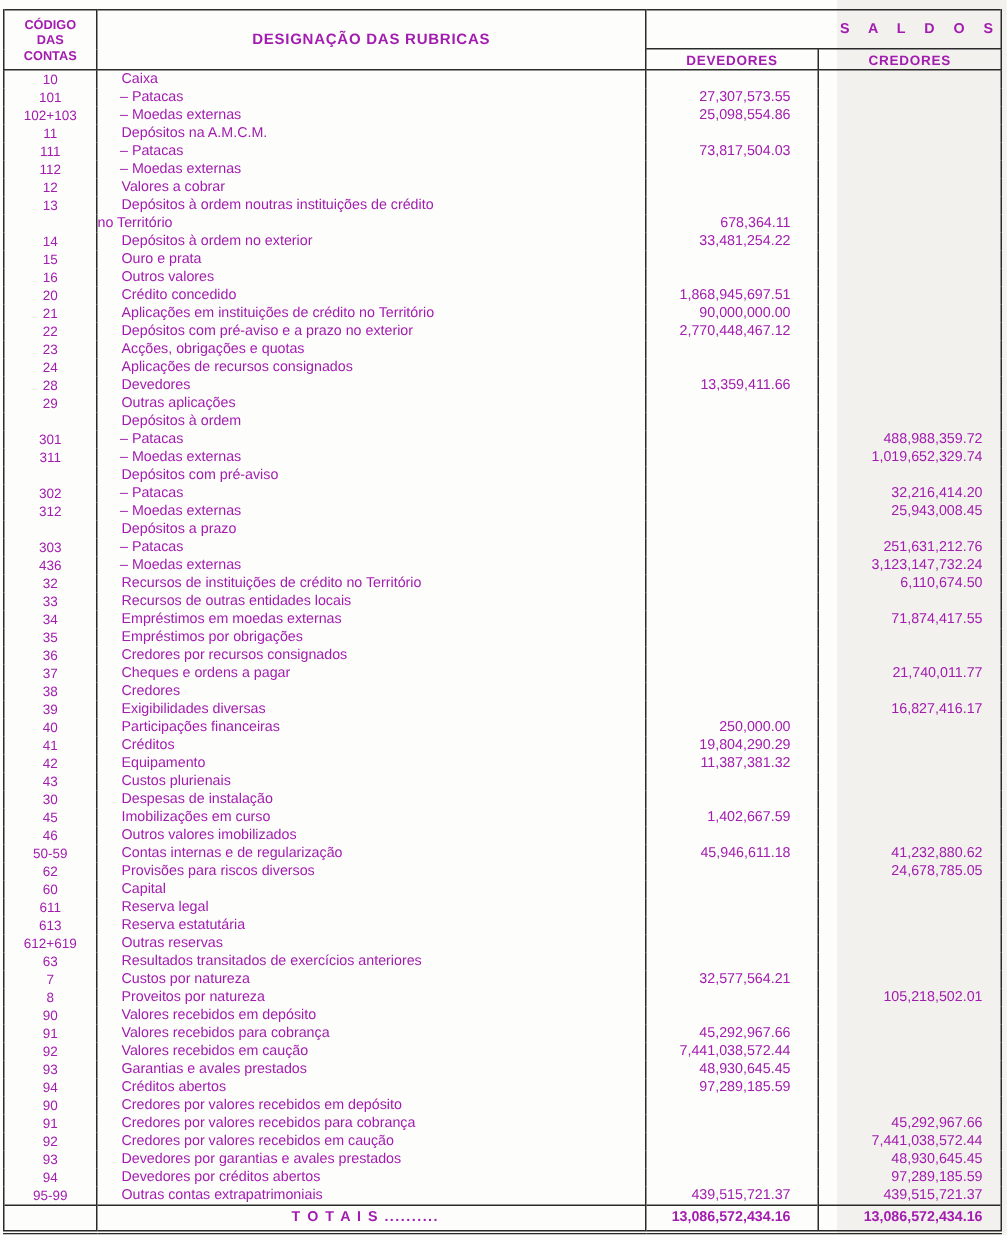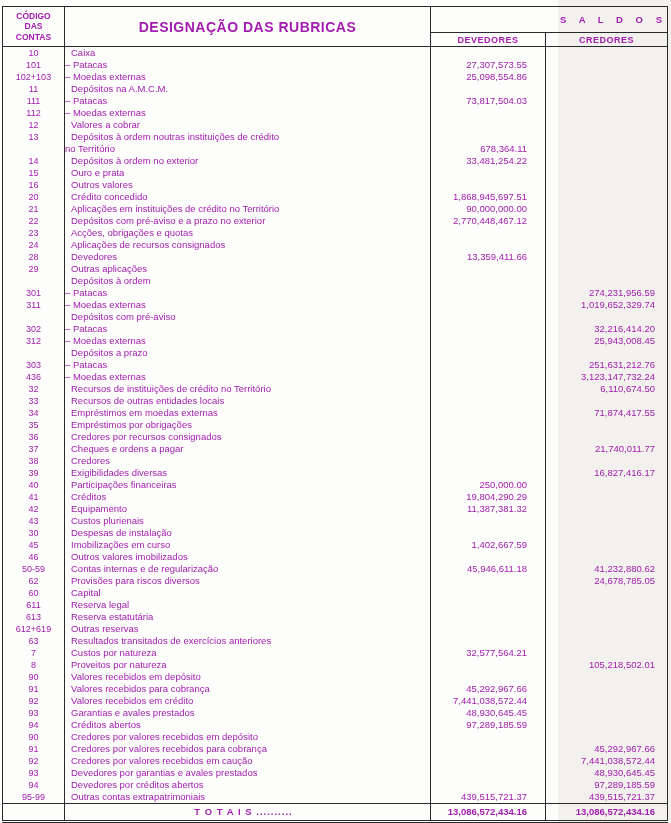--- a/index.html
+++ b/index.html
@@ -34,21 +34,21 @@
     font-weight: bold;
     text-align: center;
     vertical-align: middle;
   }
   .h-code {
     font-size: 8.5px;
     line-height: 1.25;
     white-space: pre-line;
   }
   .h-desig {
-    font-size: 14px;
+    font-size: 10px;
     letter-spacing: 0.5px;
   }
   .h-saldos {
     height: 25px;
     font-size: 9.5px;
     letter-spacing: 5px;
     text-align: right;
   }
   .h-sub {
     height: 13px;
@@ -58,22 +58,22 @@
   tbody td {
     height: 12px;
     line-height: 12px;
     font-size: 9.5px;
   }
   td.code {
     text-align: center;
     font-size: 9px;
   }
   td.desig { text-align: left; }
-  .ind0 { padding-left: 6px; }
-  .ind1 { }
+  .ind0 { padding-left: 16px; }
+  .ind1 { padding-left: 15px; }
   .ind2 { }
   td.num {
     text-align: right;
   }
   td.dev { padding-right: 18px; }
   td.cred { padding-right: 12px; }
   tfoot td {
     height: 16px;
     line-height: 16px;
     font-size: 9.5px;
@@ -229,21 +229,21 @@
         <tr>
           <td class="code"></td>
           <td class="desig ind0">Depósitos à ordem</td>
           <td class="num dev"></td>
           <td class="num cred"></td>
         </tr>
         <tr>
           <td class="code">301</td>
           <td class="desig ind1">– Patacas</td>
           <td class="num dev"></td>
-          <td class="num cred">274,231,956.59</td>
+          <td class="num cred">488,988,359.72</td>
         </tr>
         <tr>
           <td class="code">311</td>
           <td class="desig ind1">– Moedas externas</td>
           <td class="num dev"></td>
           <td class="num cred">1,019,652,329.74</td>
         </tr>
         <tr>
           <td class="code"></td>
           <td class="desig ind0">Depósitos com pré-aviso</td>
@@ -431,21 +431,21 @@
           <td class="num cred"></td>
         </tr>
         <tr>
           <td class="code">91</td>
           <td class="desig ind0">Valores recebidos para cobrança</td>
           <td class="num dev">45,292,967.66</td>
           <td class="num cred"></td>
         </tr>
         <tr>
           <td class="code">92</td>
-          <td class="desig ind0">Valores recebidos em crédito</td>
+          <td class="desig ind0">Valores recebidos em caução</td>
           <td class="num dev">7,441,038,572.44</td>
           <td class="num cred"></td>
         </tr>
         <tr>
           <td class="code">93</td>
           <td class="desig ind0">Garantias e avales prestados</td>
           <td class="num dev">48,930,645.45</td>
           <td class="num cred"></td>
         </tr>
         <tr>

